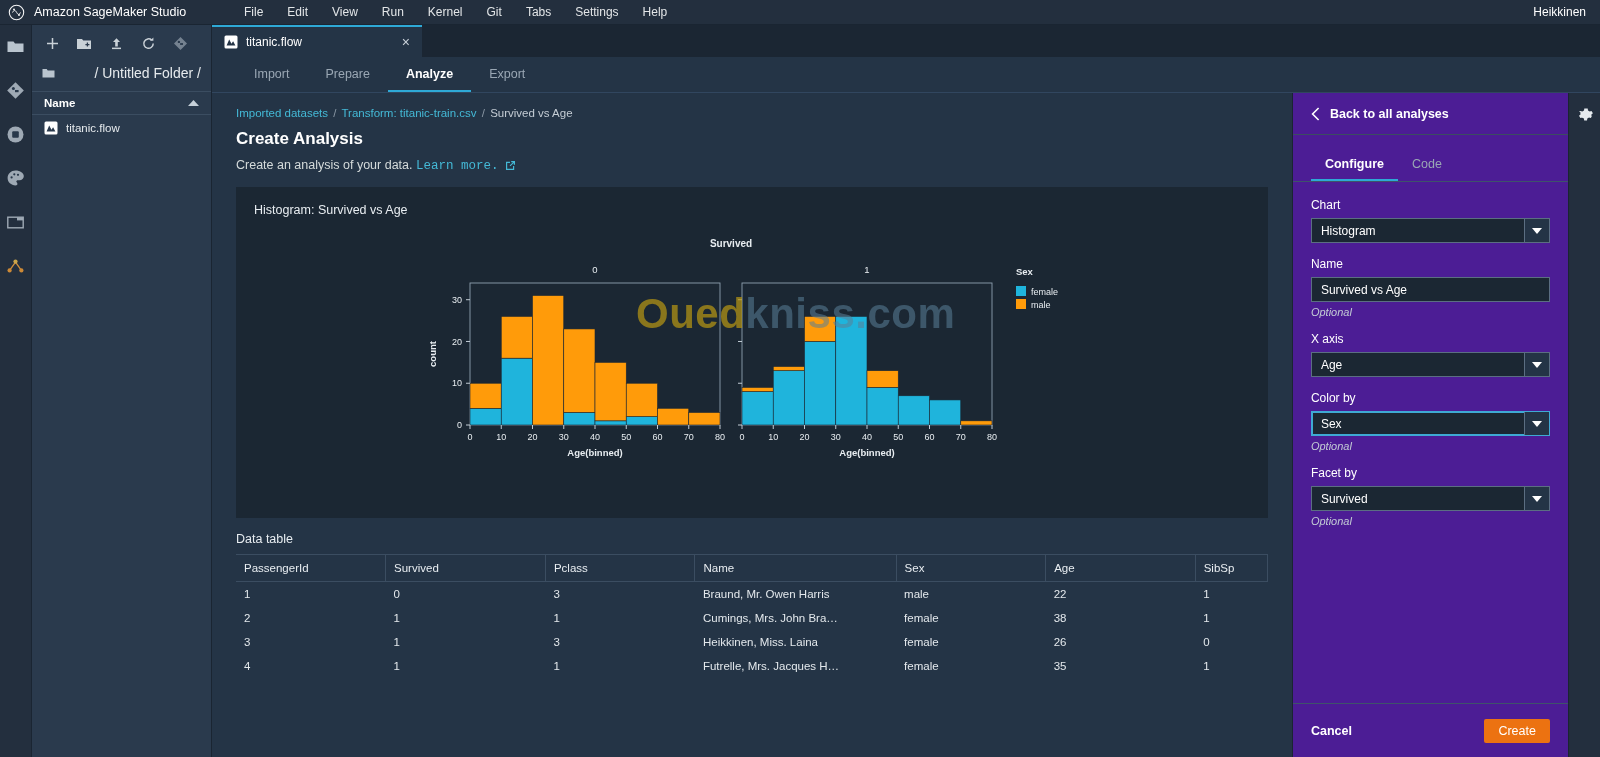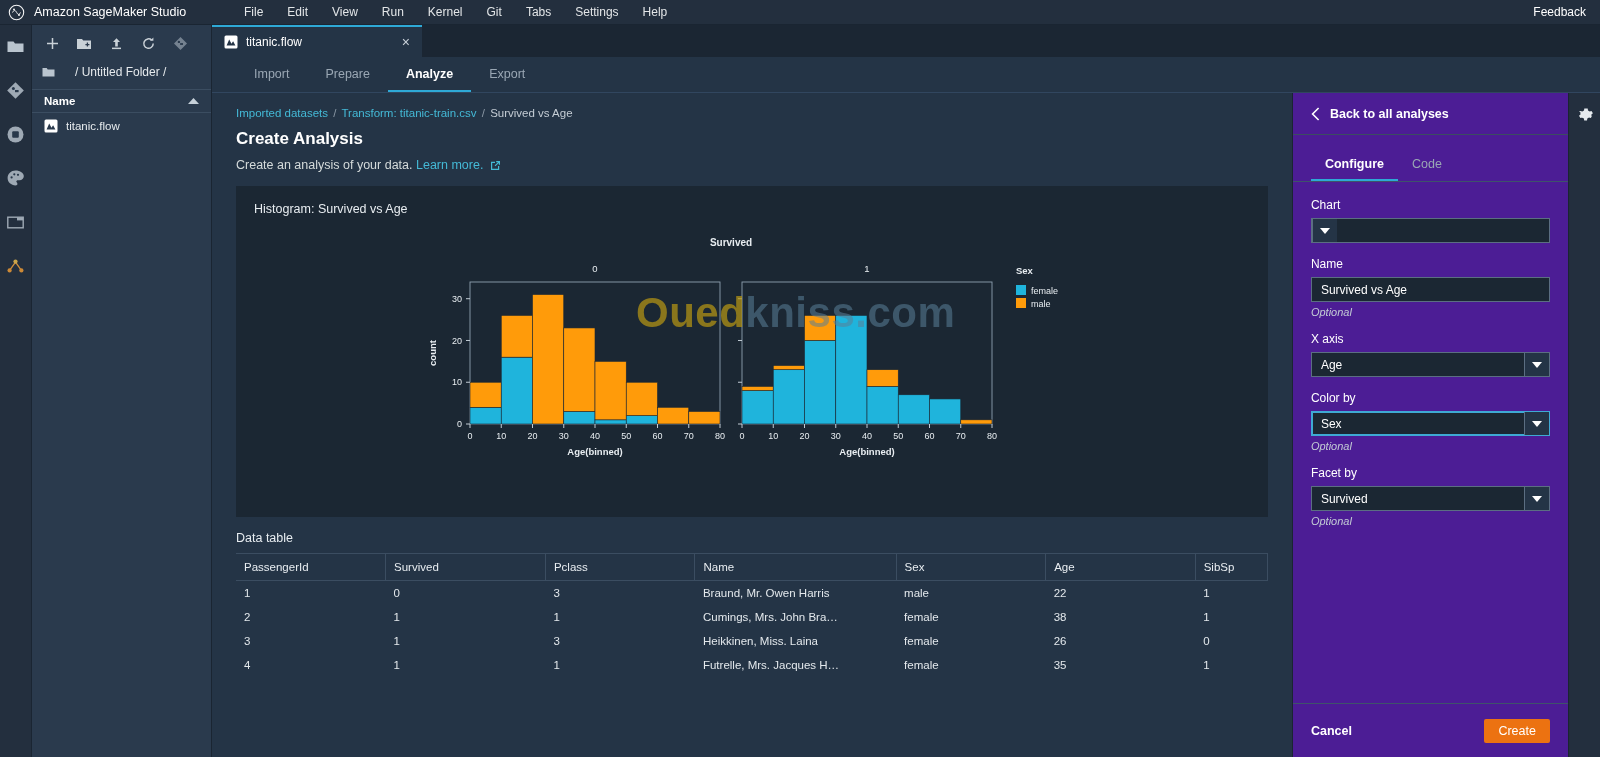--- a/index.html
+++ b/index.html
@@ -36,21 +36,21 @@
   .act { width: 22px; height: 22px; display: flex; align-items: center; justify-content: center; opacity: .82; }
   .act.active { opacity: 1; }
 
   
   .filebrowser {
     width: 180px; flex: 0 0 180px; background: #2a3a4d;
     display: flex; flex-direction: column; border-right: 1px solid #1a2532;
   }
   .fb-toolbar { height: 36px; display: flex; align-items: center; gap: 16px; padding: 0 12px; }
   .fb-tool { width: 16px; height: 16px; display: flex; align-items: center; justify-content: center; opacity: .88; }
-  .fb-path { display: flex; align-items: center; gap: 20px; padding: 4px 10px 10px 10px; font-size: 12px; color: #e6eaed; }
+  .fb-path { display: flex; align-items: center; gap: 9px; padding: 4px 10px 10px 10px; font-size: 14px; color: #e6eaed; justify-content: space-between; }
   .fb-head {
     display: flex; align-items: center; justify-content: space-between;
     padding: 5px 12px; font-size: 11.5px; font-weight: bold; color: #ffffff;
     border-top: 1px solid #3b4d61; border-bottom: 1px solid #3b4d61; background: #2a3a4d;
   }
   .fb-row { display: flex; align-items: center; gap: 8px; padding: 6px 12px; font-size: 11.5px; color: #e6eaed; }
 
   
   .editor { flex: 1 1 auto; display: flex; flex-direction: column; min-width: 0; background: #192430; }
   .tabbar { height: 32px; background: #1b2633; display: flex; align-items: flex-end; flex: 0 0 32px; }
@@ -73,21 +73,21 @@
 
   .content { flex: 1 1 auto; display: flex; min-height: 0; background: #243446; }
 
   
   .center { flex: 1 1 auto; min-width: 0; padding: 14px 24px 0 24px; overflow: hidden; }
   .breadcrumb { font-size: 11.5px; color: #c4ccd4; margin-bottom: 10px; }
   .breadcrumb a { color: #44b9d6; text-decoration: none; }
   .sep { color: #8b98a5; margin: 0 2px; }
   .page-title { font-size: 17px; font-weight: bold; color: #ffffff; margin-bottom: 9px; }
   .page-sub { font-size: 12.5px; color: #d5dbdb; margin-bottom: 14px; }
-  .page-sub .link { color: #44b9d6; text-decoration: none; }
+  .page-sub .link { color: #44b9d6; text-decoration: none; font-family: Liberation Mono, monospace; }
   .ext-icon { display: inline-block; vertical-align: -2px; margin-left: 3px; }
 
   .chart-card { background: #1b2733; height: 331px; padding: 16px 18px; position: relative; }
   .chart-card-title { font-size: 12.5px; color: #e8edf1; }
   .chart-area { position: absolute; inset: 40px 10px 10px 10px; }
 
   .wm {
     position: absolute; left: 400px; top: 103px; font-size: 42px; font-weight: bold;
     letter-spacing: .5px; pointer-events: none; white-space: nowrap;
   }
@@ -175,21 +175,21 @@
       <div class="menu-item">File</div>
       <div class="menu-item">Edit</div>
       <div class="menu-item">View</div>
       <div class="menu-item">Run</div>
       <div class="menu-item">Kernel</div>
       <div class="menu-item">Git</div>
       <div class="menu-item">Tabs</div>
       <div class="menu-item">Settings</div>
       <div class="menu-item">Help</div>
     </div>
-    <div class="feedback">Feedback</div>
+    <div class="feedback">Heikkinen</div>
   </div>
 
   <div class="bodyrow">
 
     <div class="activitybar">
       <div class="act active">
         <span>
           <svg width="19" height="19" viewBox="0 0 19 19">
               <path d="M1.5 4.5h6l1.5 2h8.5v8.5h-16z" fill="#b9c4ce"></path>
             </svg>
@@ -518,20 +518,21 @@
 
           <div class="rp-tabs">
             <div class="rp-tab active">Configure</div>
             <div class="rp-tab">Code</div>
           </div>
 
           <div class="rp-form">
             <div class="fld">
               <div class="fld-label">Chart</div>
               <div class="sel">
+                <span class="val">Histogram</span>
                 <span class="arrow">
                   <svg width="10" height="6" viewBox="0 0 10 6">
                       <path d="M0 0h10L5 6z" fill="#ffffff"></path>
                     </svg>
                 </span>
               </div>
             </div>
 
             <div class="fld">
               <div class="fld-label">Name</div>

